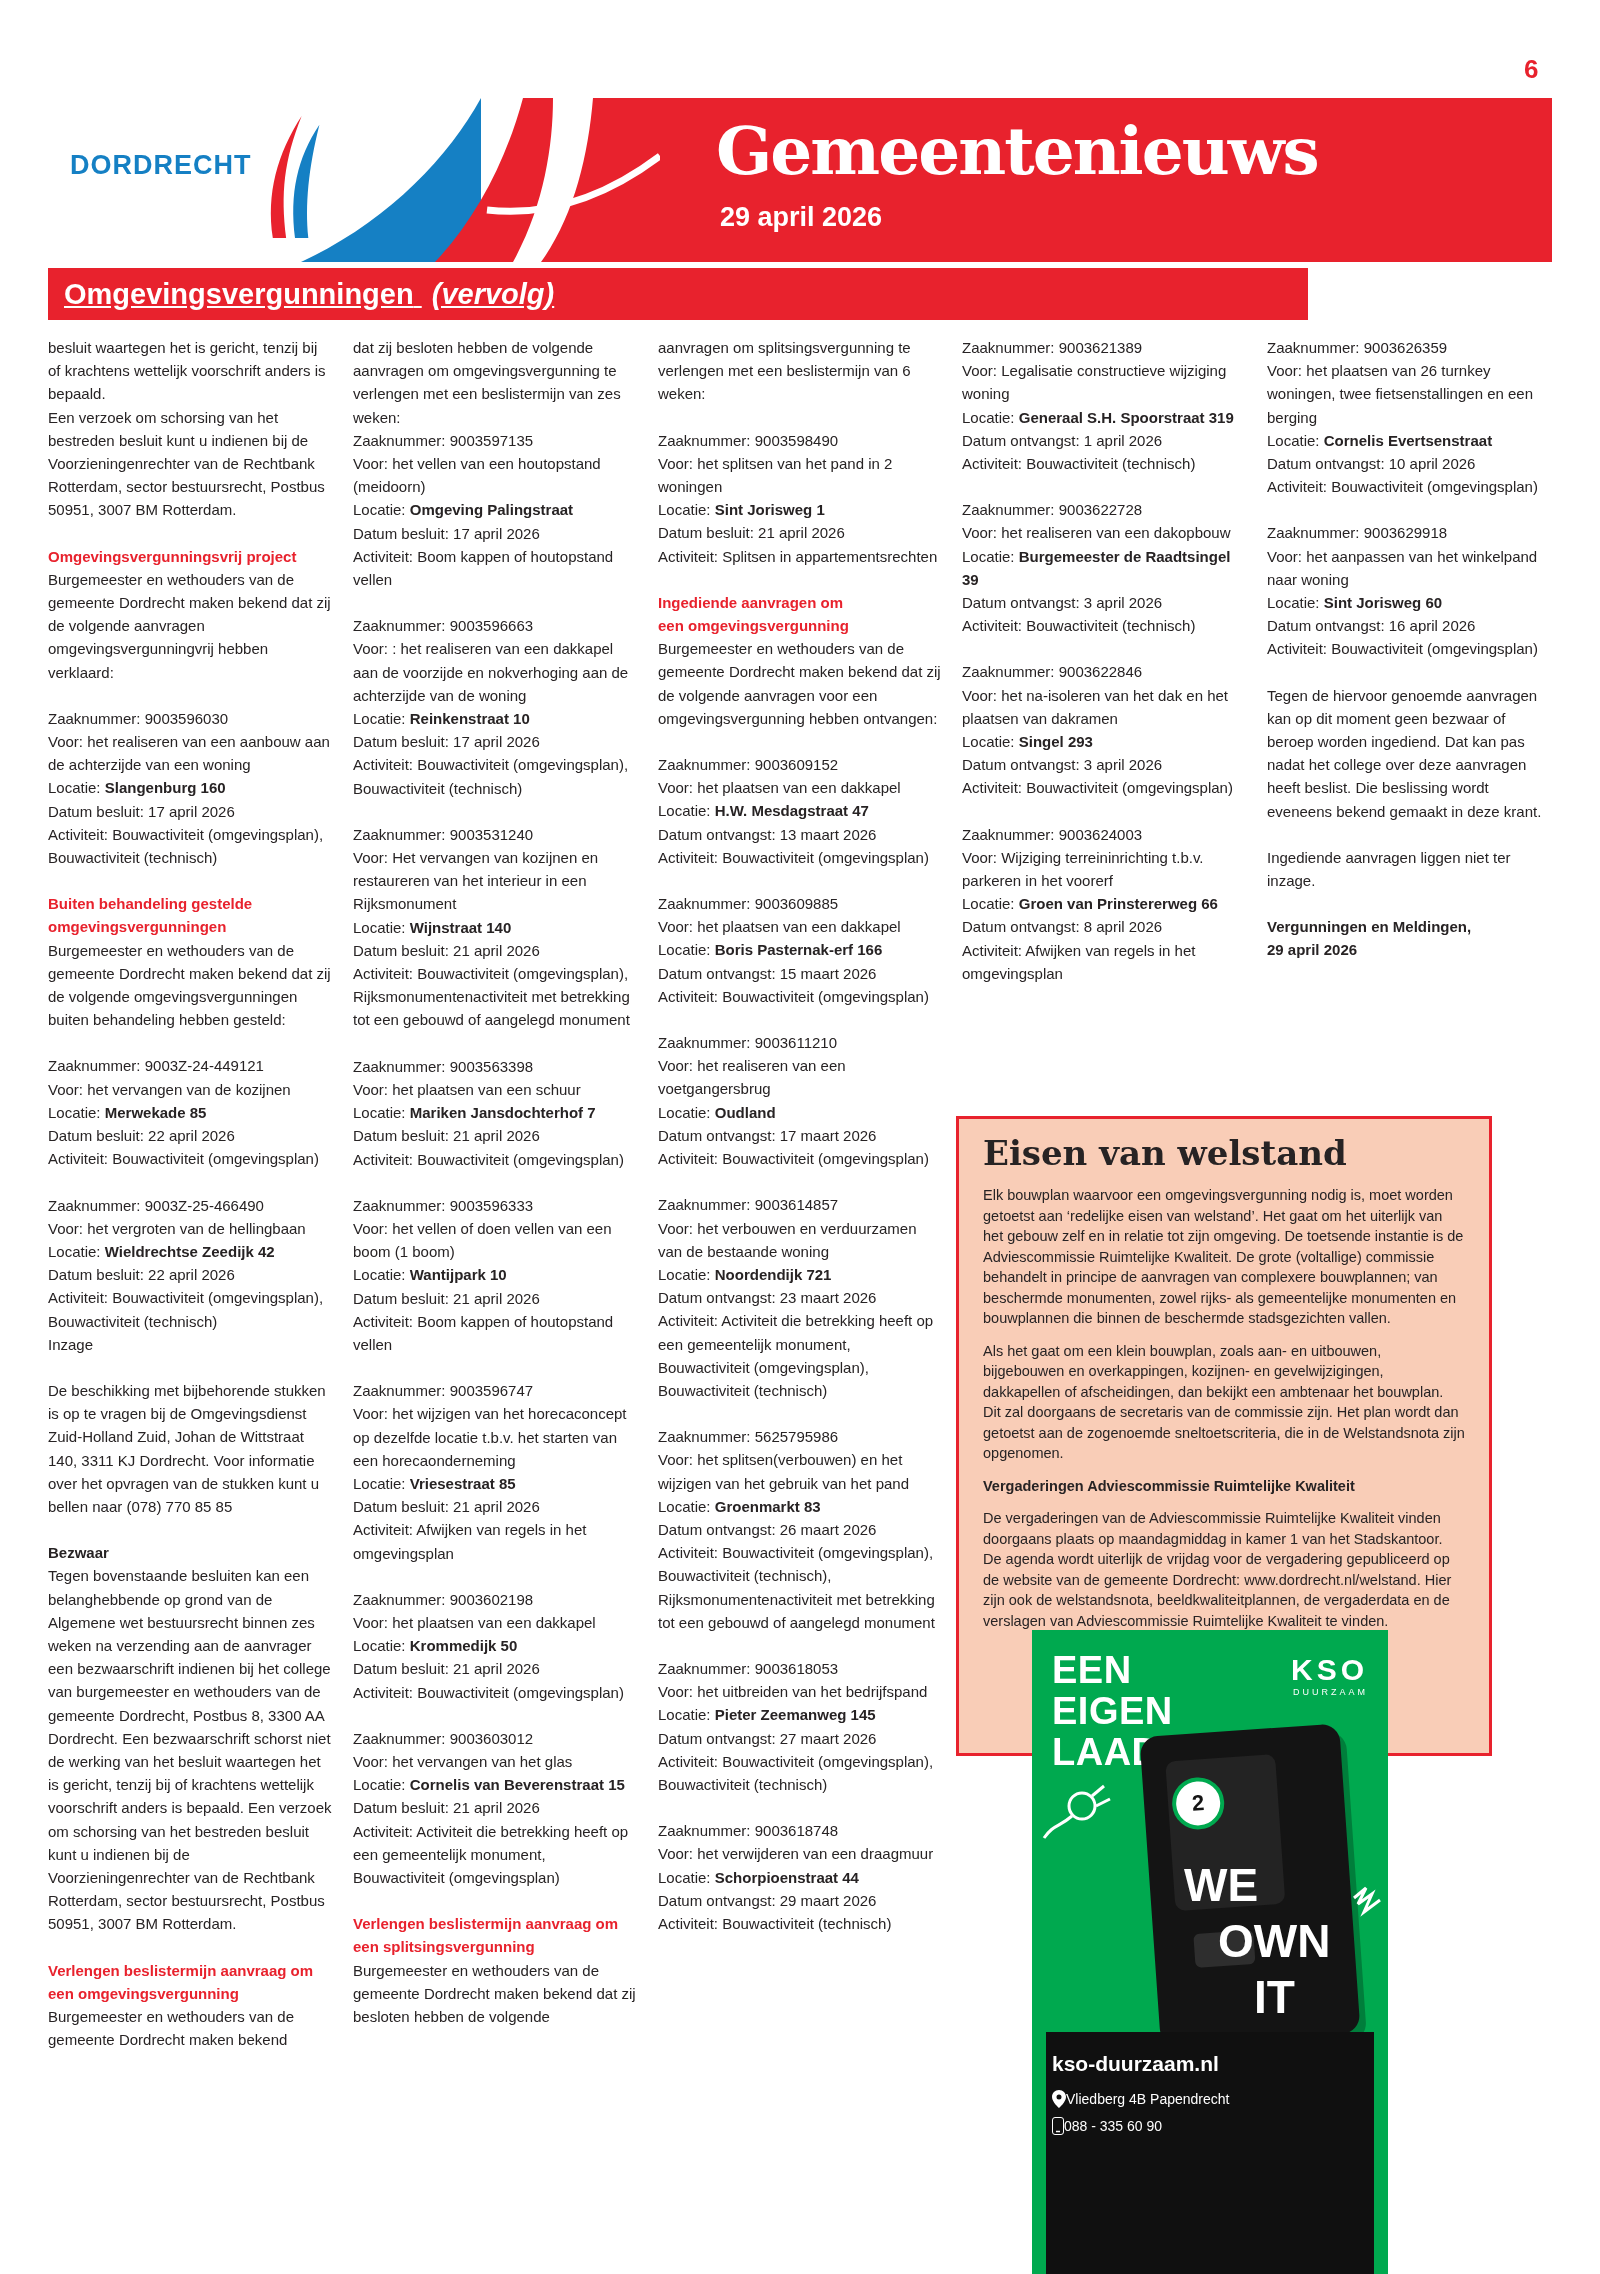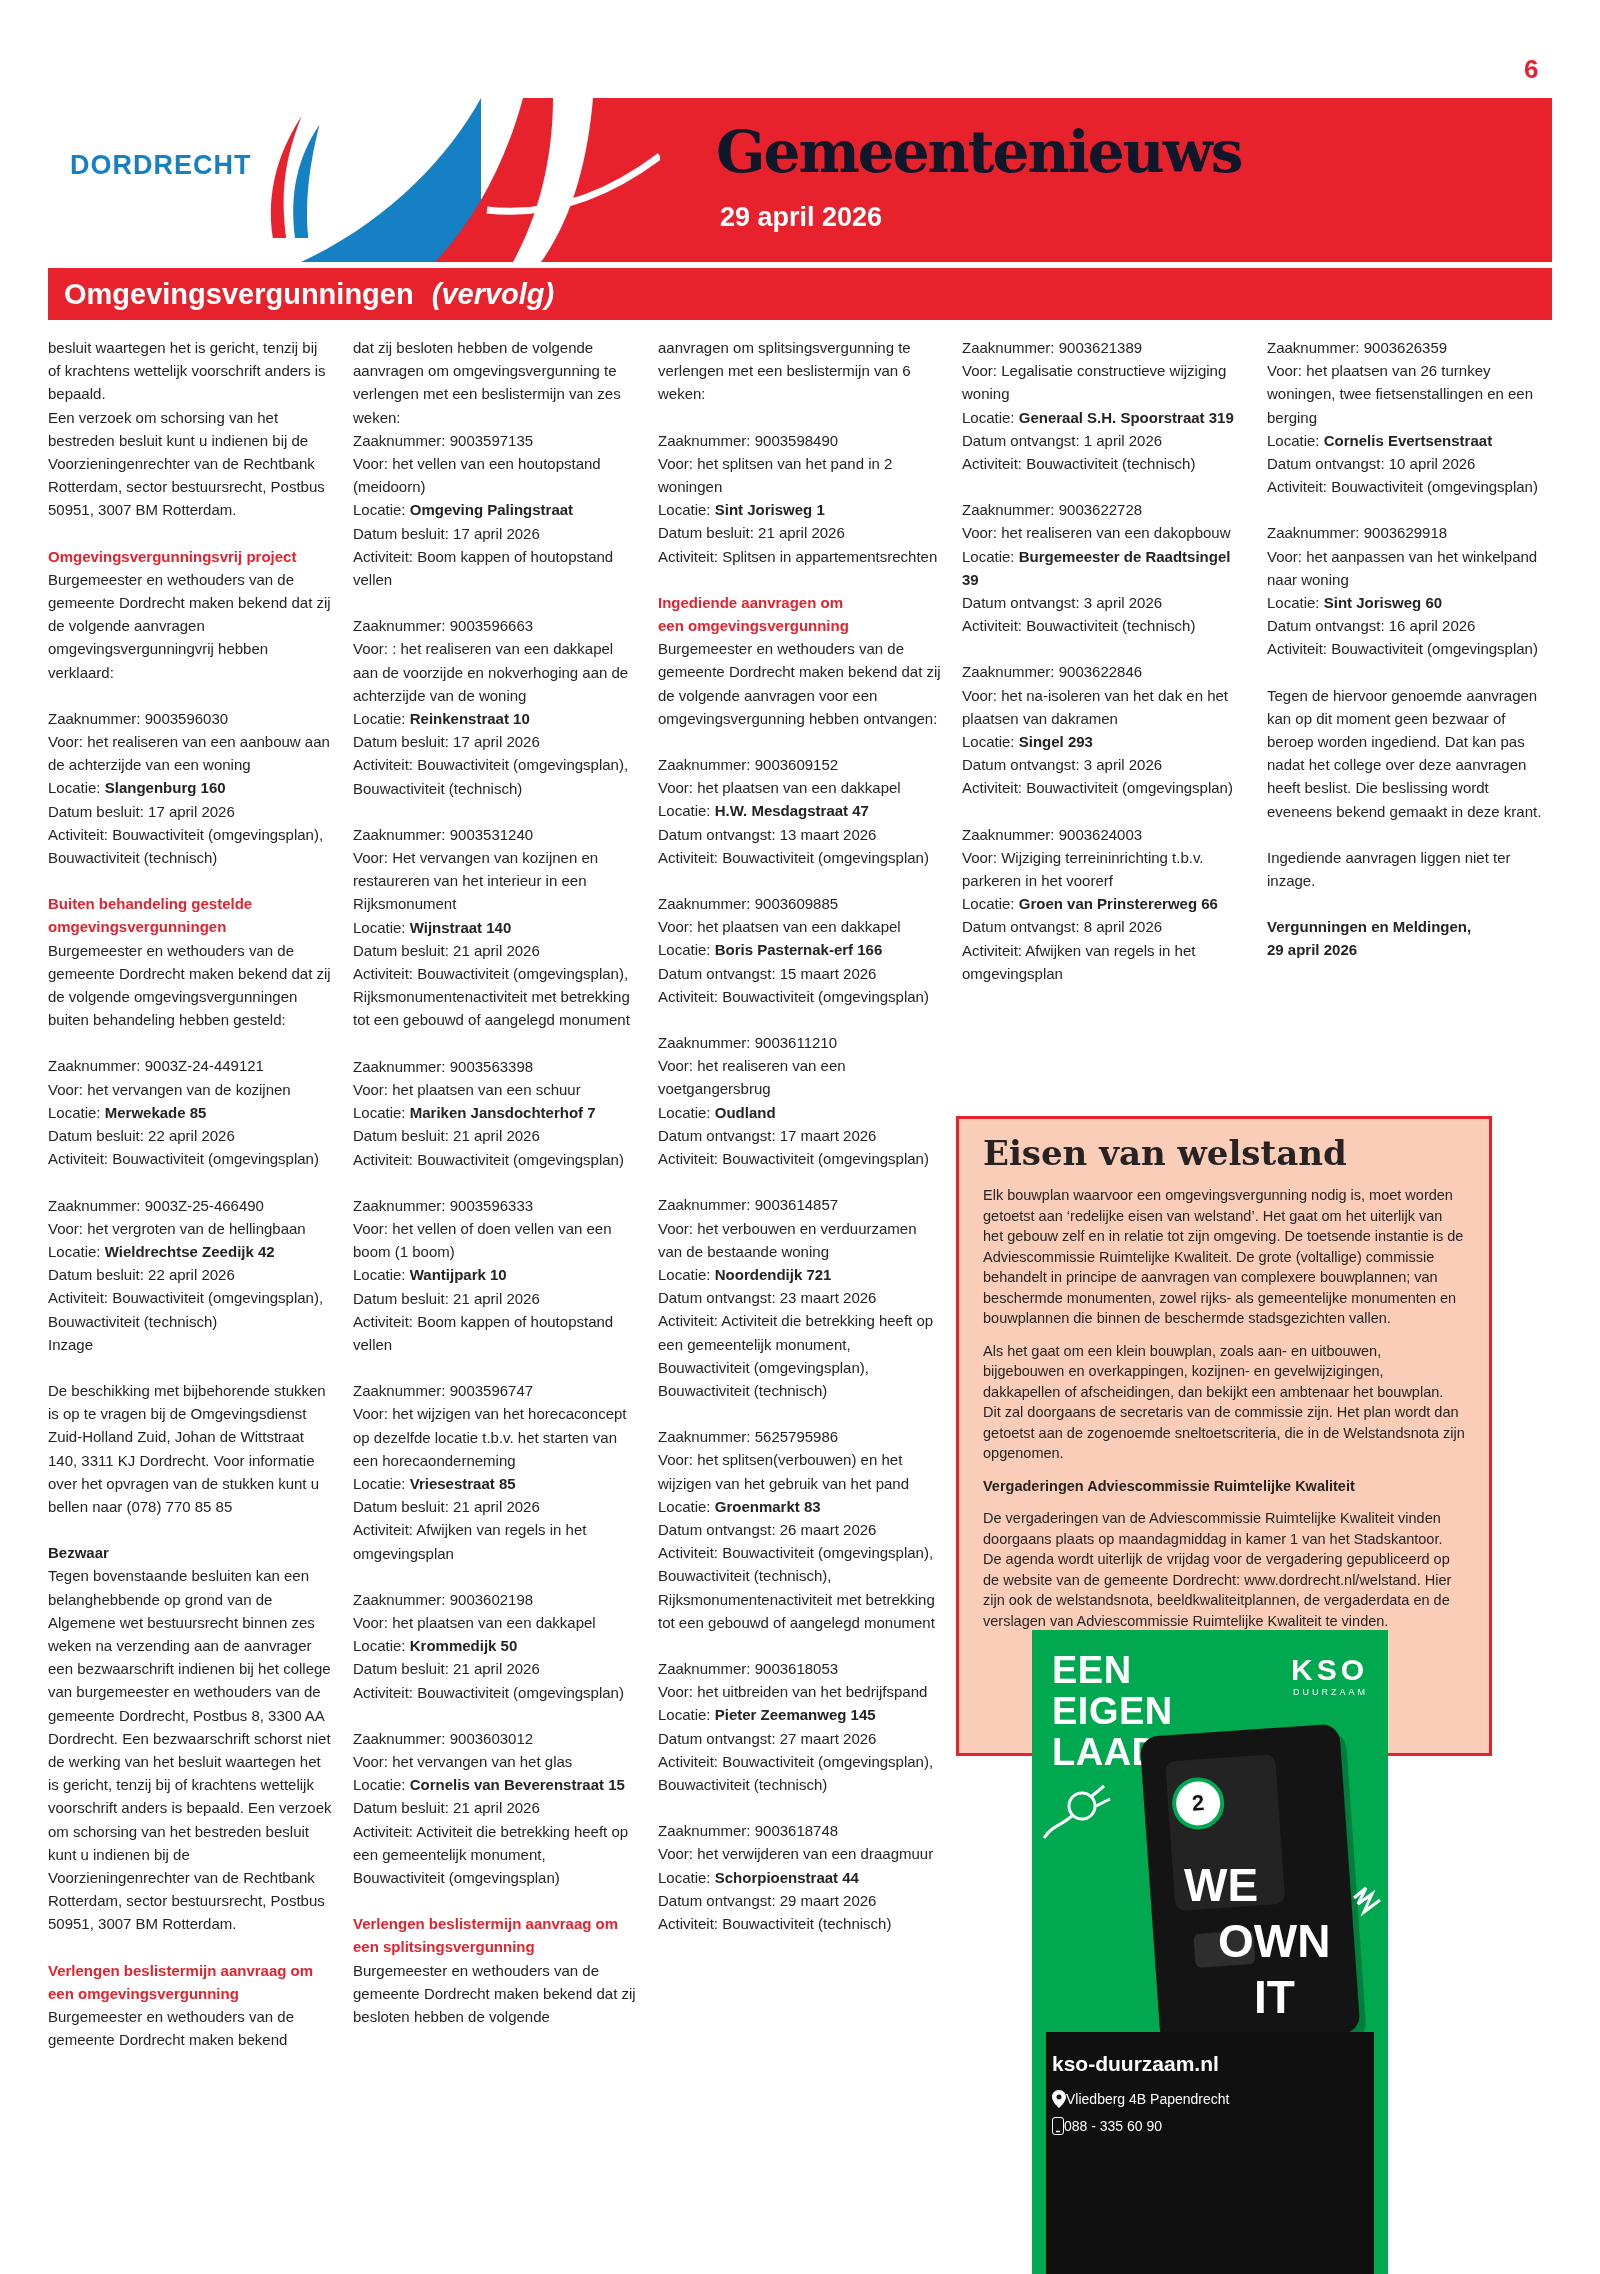--- a/index.html
+++ b/index.html
@@ -4,27 +4,27 @@
 <style>
   html,body{margin:0;padding:0;background:#e9e9e9;}
   .page{position:relative;width:1600px;height:2274px;background:#ffffff;margin:0 auto;
         font-family:"Liberation Sans",sans-serif;color:#272324;overflow:hidden;}
   
   .logo-text{position:absolute;left:70px;top:150px;font-size:27px;font-weight:bold;
              color:#1580c4;letter-spacing:1px;text-transform:uppercase;}
   .logo-flame{position:absolute;left:258px;top:116px;}
   .decor{position:absolute;left:235px;top:98px;}
   .banner{position:absolute;left:660px;top:98px;width:892px;height:164px;background:#e8222d;}
-  .banner-title{position:absolute;left:56px;top:20px;color:#0f172a;font-weight:bold;
-                font-family:"DejaVu Serif",serif;font-size:58px;letter-spacing:-2px;white-space:nowrap;}
+  .banner-title{position:absolute;left:56px;top:14px;color:#ffffff;font-weight:bold;
+                font-family:"DejaVu Serif",serif;font-size:66px;letter-spacing:-2px;white-space:nowrap;}
   .banner-date{position:absolute;left:60px;top:104px;color:#fff;font-weight:bold;font-size:27px;}
   .page-num{position:absolute;left:1524px;top:54px;color:#e8222d;font-weight:bold;font-size:26px;}
-  .section-bar{position:absolute;left:48px;top:268px;width:1504px;height:52px;background:#e8222d;
+  .section-bar{position:absolute;left:48px;top:268px;width:1260px;height:52px;background:#e8222d;
                color:#fff;font-weight:bold;font-size:29px;line-height:52px;padding-left:16px;
-               box-sizing:border-box;}
+               box-sizing:border-box;text-decoration:underline;}
   .section-bar .suffix{font-style:italic;margin-left:10px;}
   
   .col{position:absolute;top:336px;width:285px;font-size:15px;line-height:23.2px;}
   .col1{left:48px;} .col2{left:353px;} .col3{left:658px;} .col4{left:962px;} .col5{left:1267px;}
   .blk{margin:23px 0 0 0;white-space:pre-line;}
   .blk:first-child{margin-top:0;}
   .blk.tight{margin-top:0;}
   .blk.red{color:#e8222d;font-weight:bold;}
   .blk.bold{font-weight:bold;}
   .bld{font-weight:bold;}

